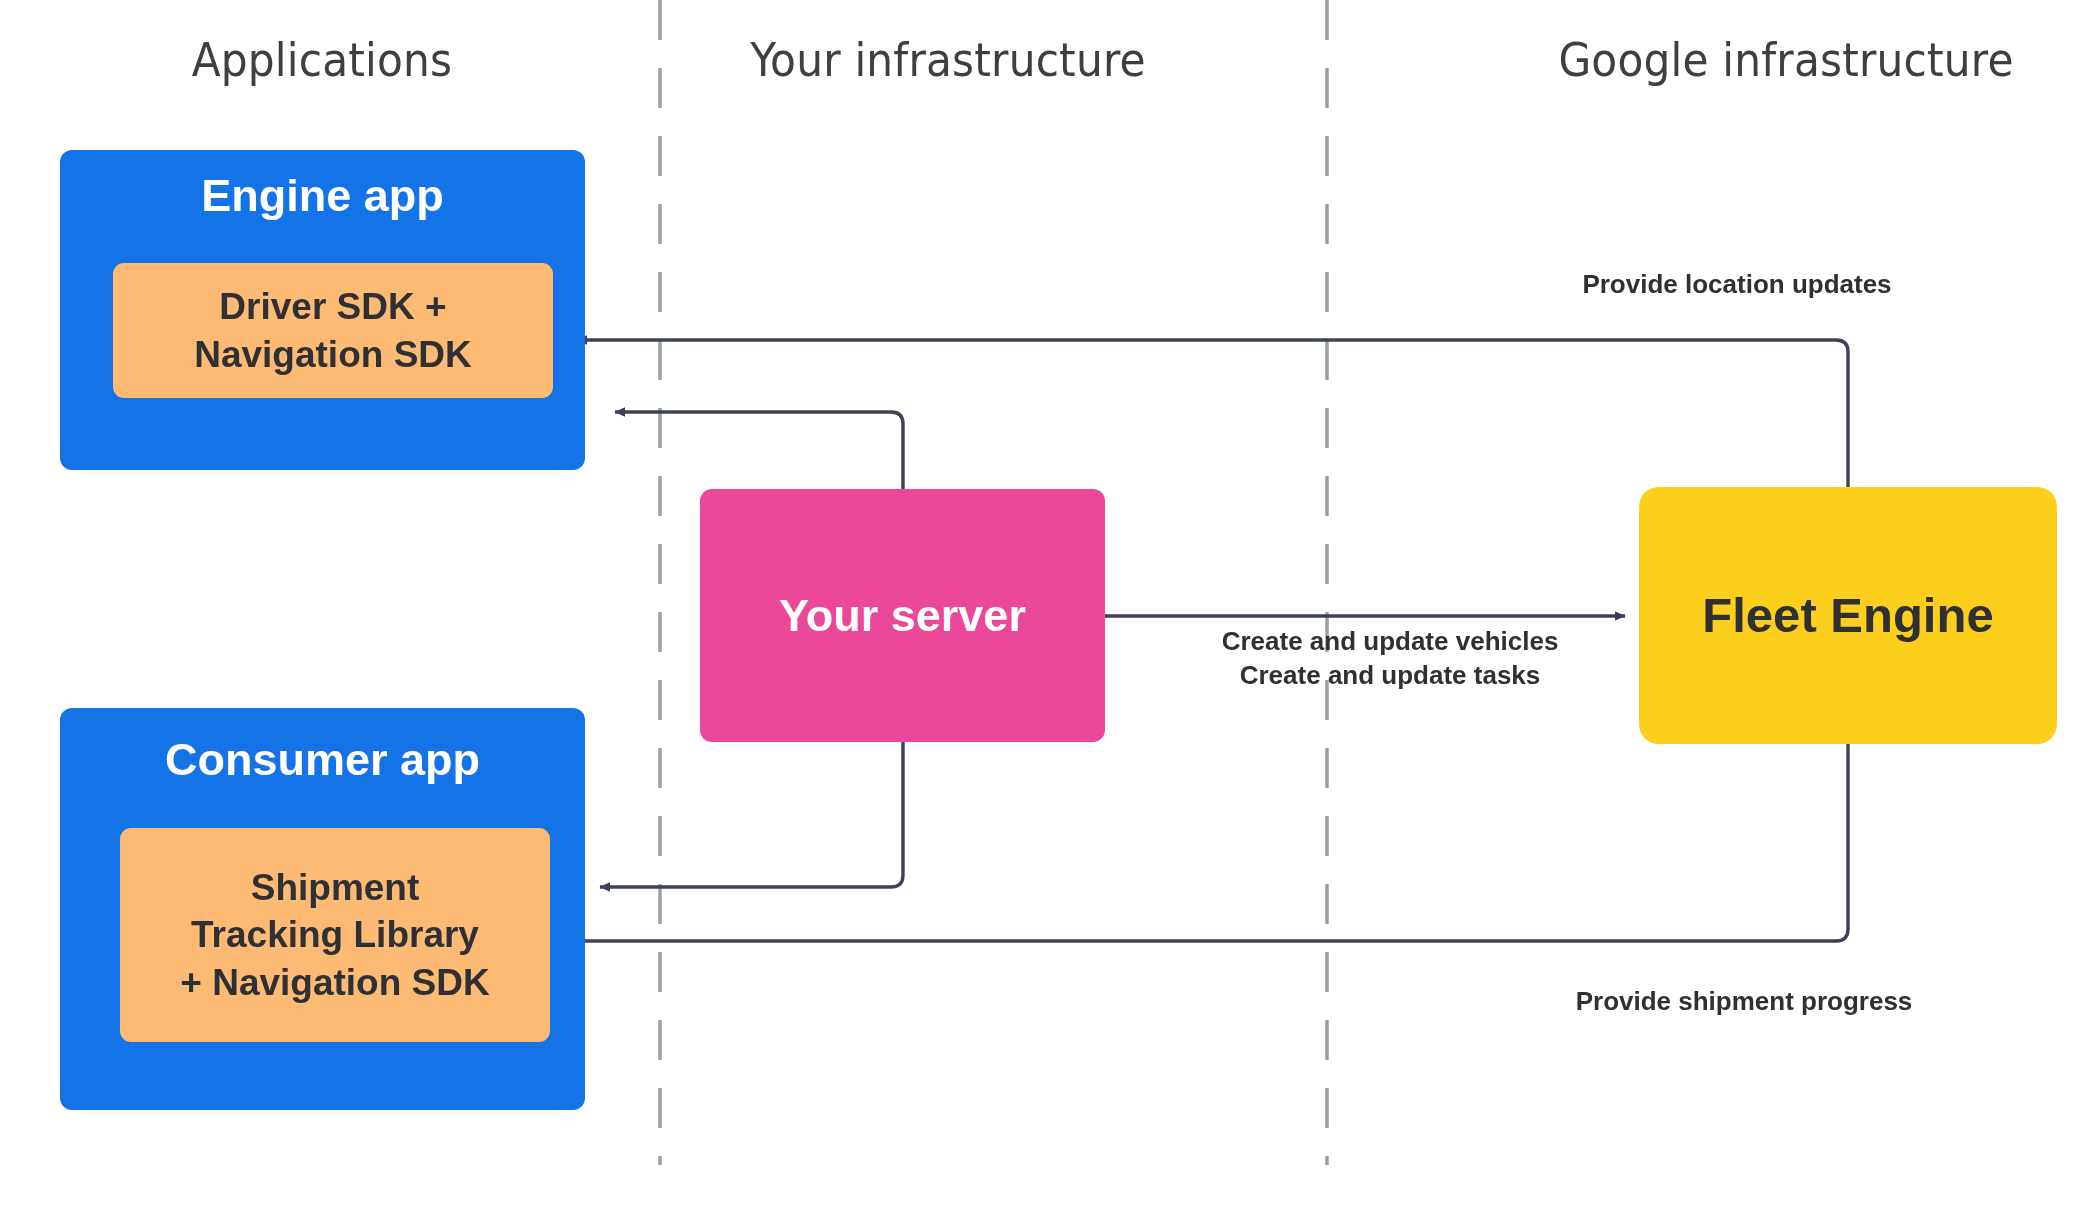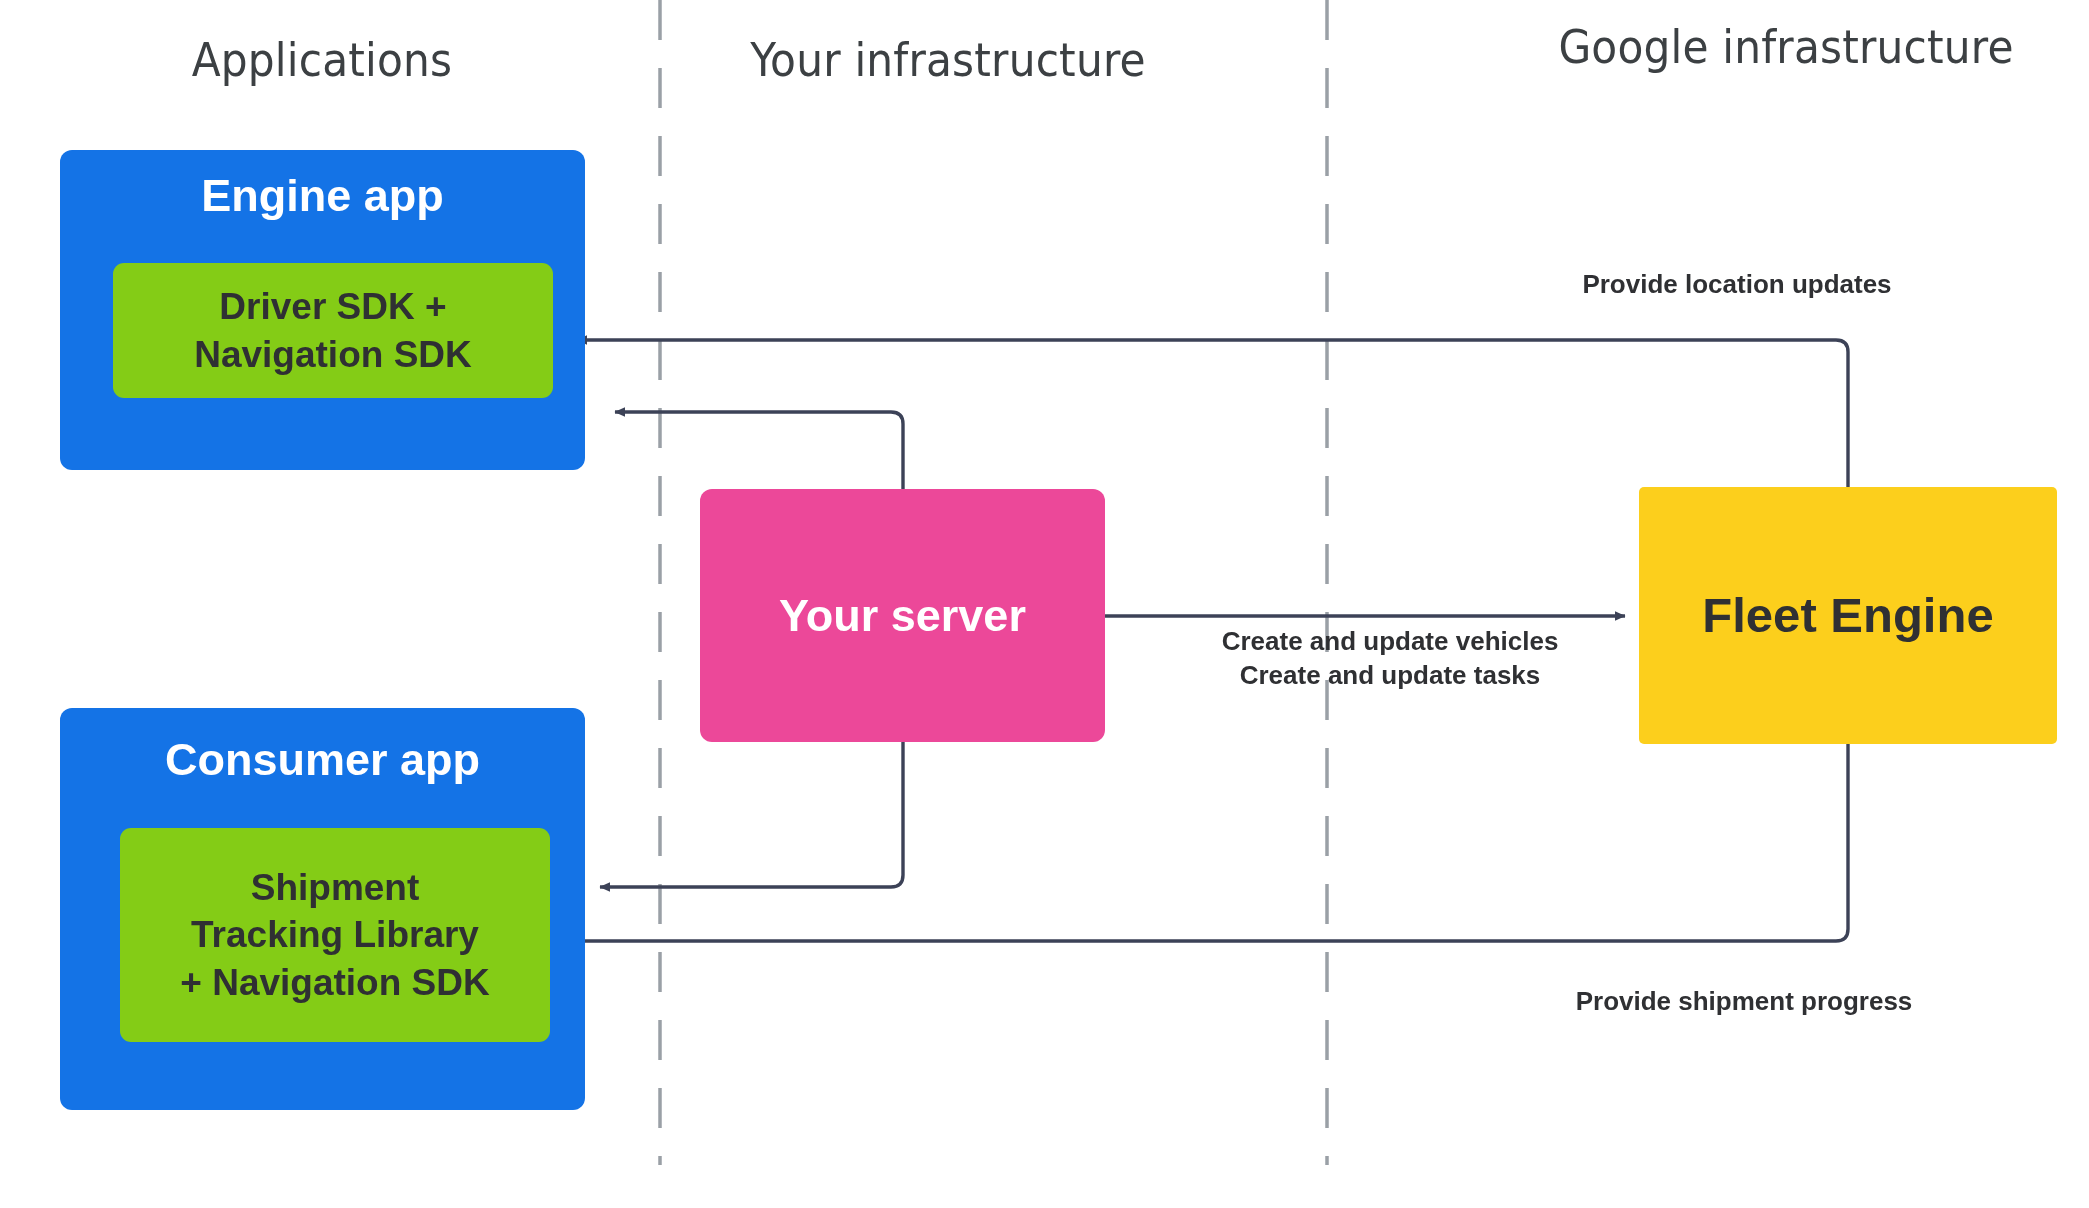--- a/index.html
+++ b/index.html
@@ -59,21 +59,21 @@
     color: #ffffff;
     font-weight: 700;
     font-size: 45px;
     line-height: 1.05;
     white-space: nowrap;
   }
 
   
   .sdk-box {
     position: absolute;
-    background: #84cc16;
+    background: #fdba74;
     border-radius: 11px;
     display: flex;
     align-items: center;
     justify-content: center;
     box-sizing: border-box;
   }
   .sdk-box .sdk-label {
     color: #2f3033;
     font-weight: 700;
     font-size: 37px;
@@ -97,21 +97,21 @@
     font-size: 45px;
     line-height: 1.1;
     text-align: center;
     white-space: nowrap;
   }
 
   
   .engine-box {
     position: absolute;
     background: #fccf1c;
-    border-radius: 5px;
+    border-radius: 20px;
     display: flex;
     align-items: center;
     justify-content: center;
   }
   .engine-box .engine-label {
     color: #2f3033;
     font-weight: 700;
     font-size: 49px;
     line-height: 1.1;
     text-align: center;
@@ -154,21 +154,21 @@
 
     <path d="M 1105,616 L 1625,616" fill="none" stroke="#3c4257" stroke-width="3.4" marker-end="url(#arrow)"></path>
 
     <path d="M 903,742 L 903,875 Q 903,887 891,887 L 600,887" fill="none" stroke="#3c4257" stroke-width="3.4" marker-end="url(#arrow)"></path>
 
     <path d="M 1848,744 L 1848,929 Q 1848,941 1836,941 L 565,941" fill="none" stroke="#3c4257" stroke-width="3.4" marker-end="url(#arrow)"></path>
   </svg>
 
   <div class="zone-title" style="left:322px; top:36px;">Applications</div>
   <div class="zone-title" style="left:948px; top:36px;">Your infrastructure</div>
-  <div class="zone-title" style="left:1786px; top:23px;">Google infrastructure</div>
+  <div class="zone-title" style="left:1786px; top:36px;">Google infrastructure</div>
 
   <div class="app-box" style="left:60px; top:150px; width:525px; height:320px;">
     <div class="app-title" style="top:22px;">Engine app</div>
   </div>
   <div class="sdk-box" style="left:113px; top:263px; width:440px; height:135px;">
     <span class="sdk-label" style="white-space:pre-line;">Driver SDK +
 Navigation SDK</span>
   </div>
 
   <div class="app-box" style="left:60px; top:708px; width:525px; height:402px;">

